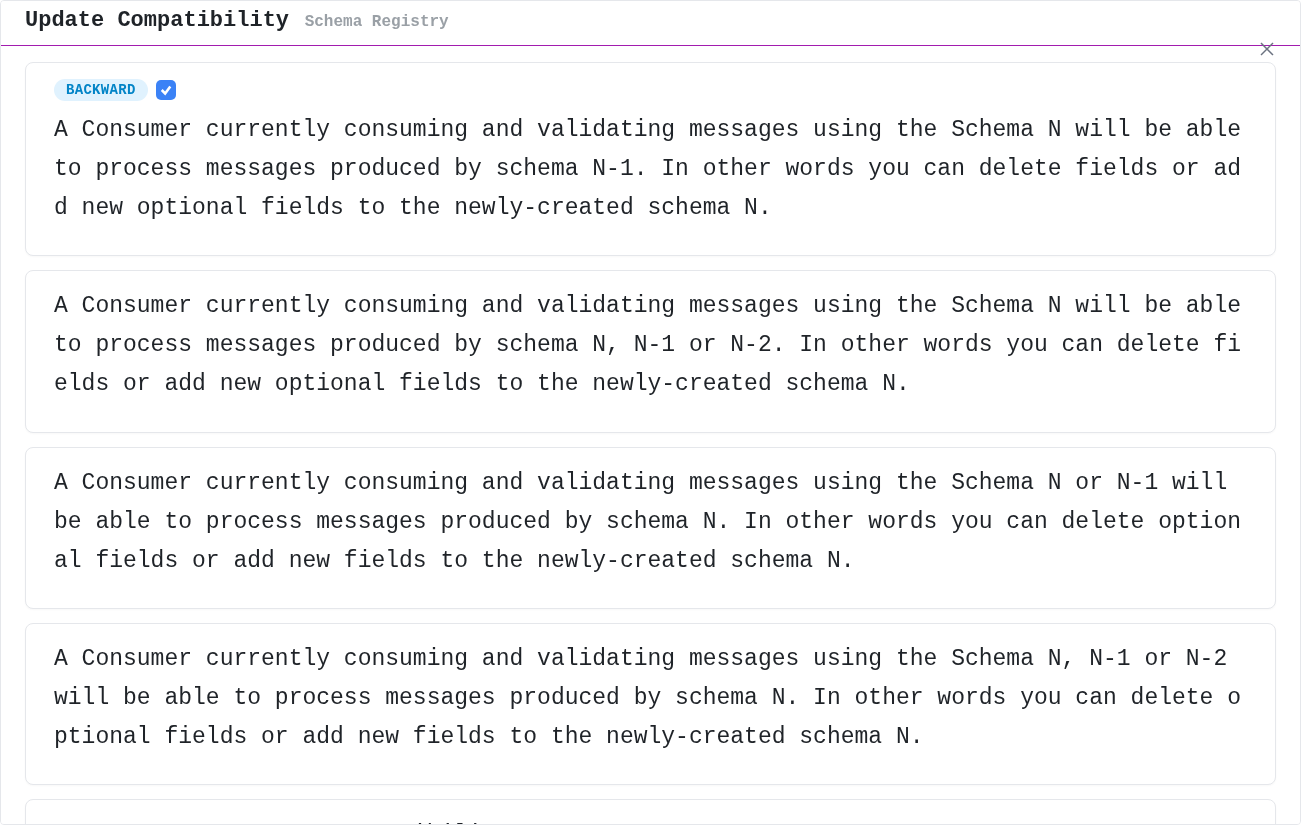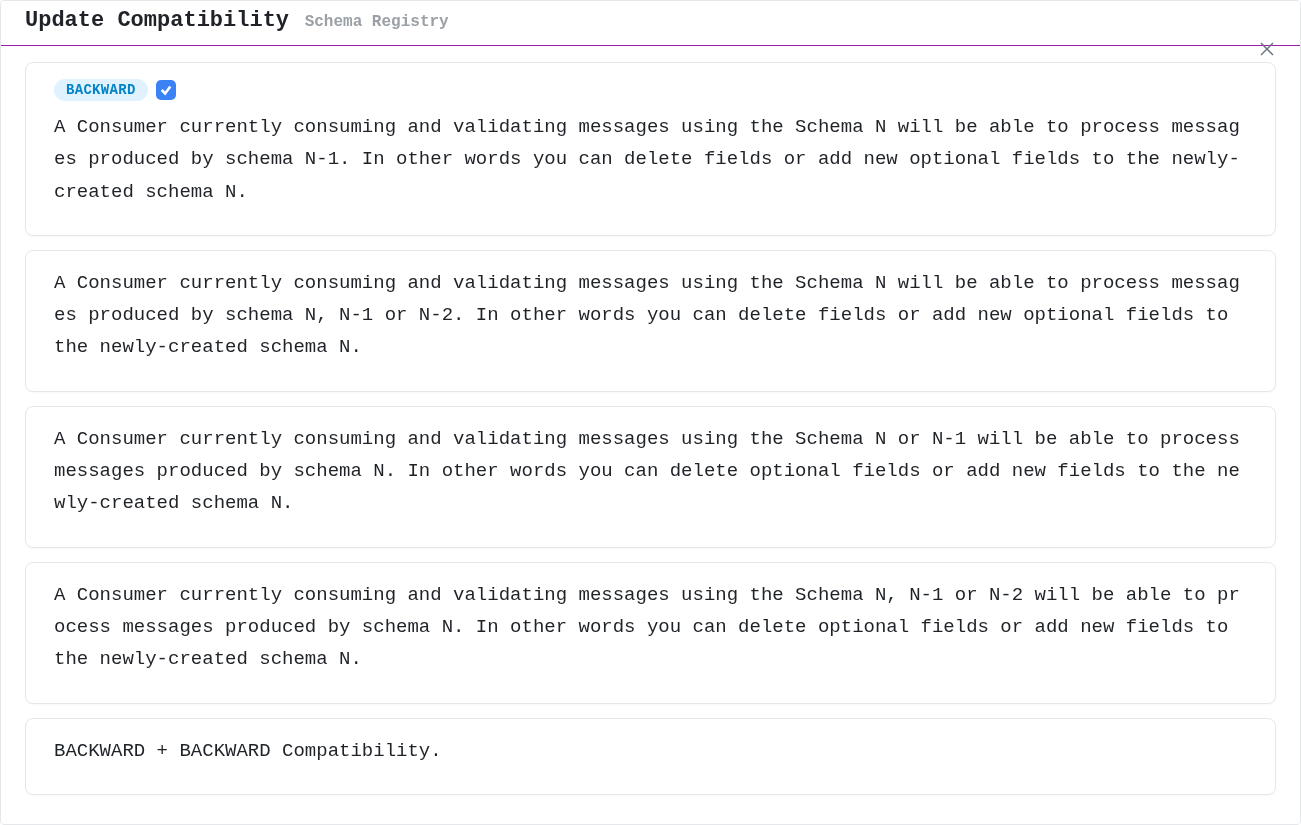--- a/index.html
+++ b/index.html
@@ -93,21 +93,21 @@
       flex-shrink: 0;
     }
     .check-icon svg {
       width: 12px;
       height: 12px;
       stroke: #fff;
       stroke-width: 3;
       fill: none;
     }
     .option-desc {
-      font-size: 19px;
+      font-size: 23px;
       line-height: 1.7;
       color: #1f2328;
       word-break: break-all;
       font-family: ui-monospace, SFMono-Regular, "SF Mono", Menlo, Monaco, Consolas, "Liberation Mono", "Courier New", monospace;
     }
     
     .modal-container::-webkit-scrollbar {
       width: 12px;
     }
     .modal-container::-webkit-scrollbar-track {

